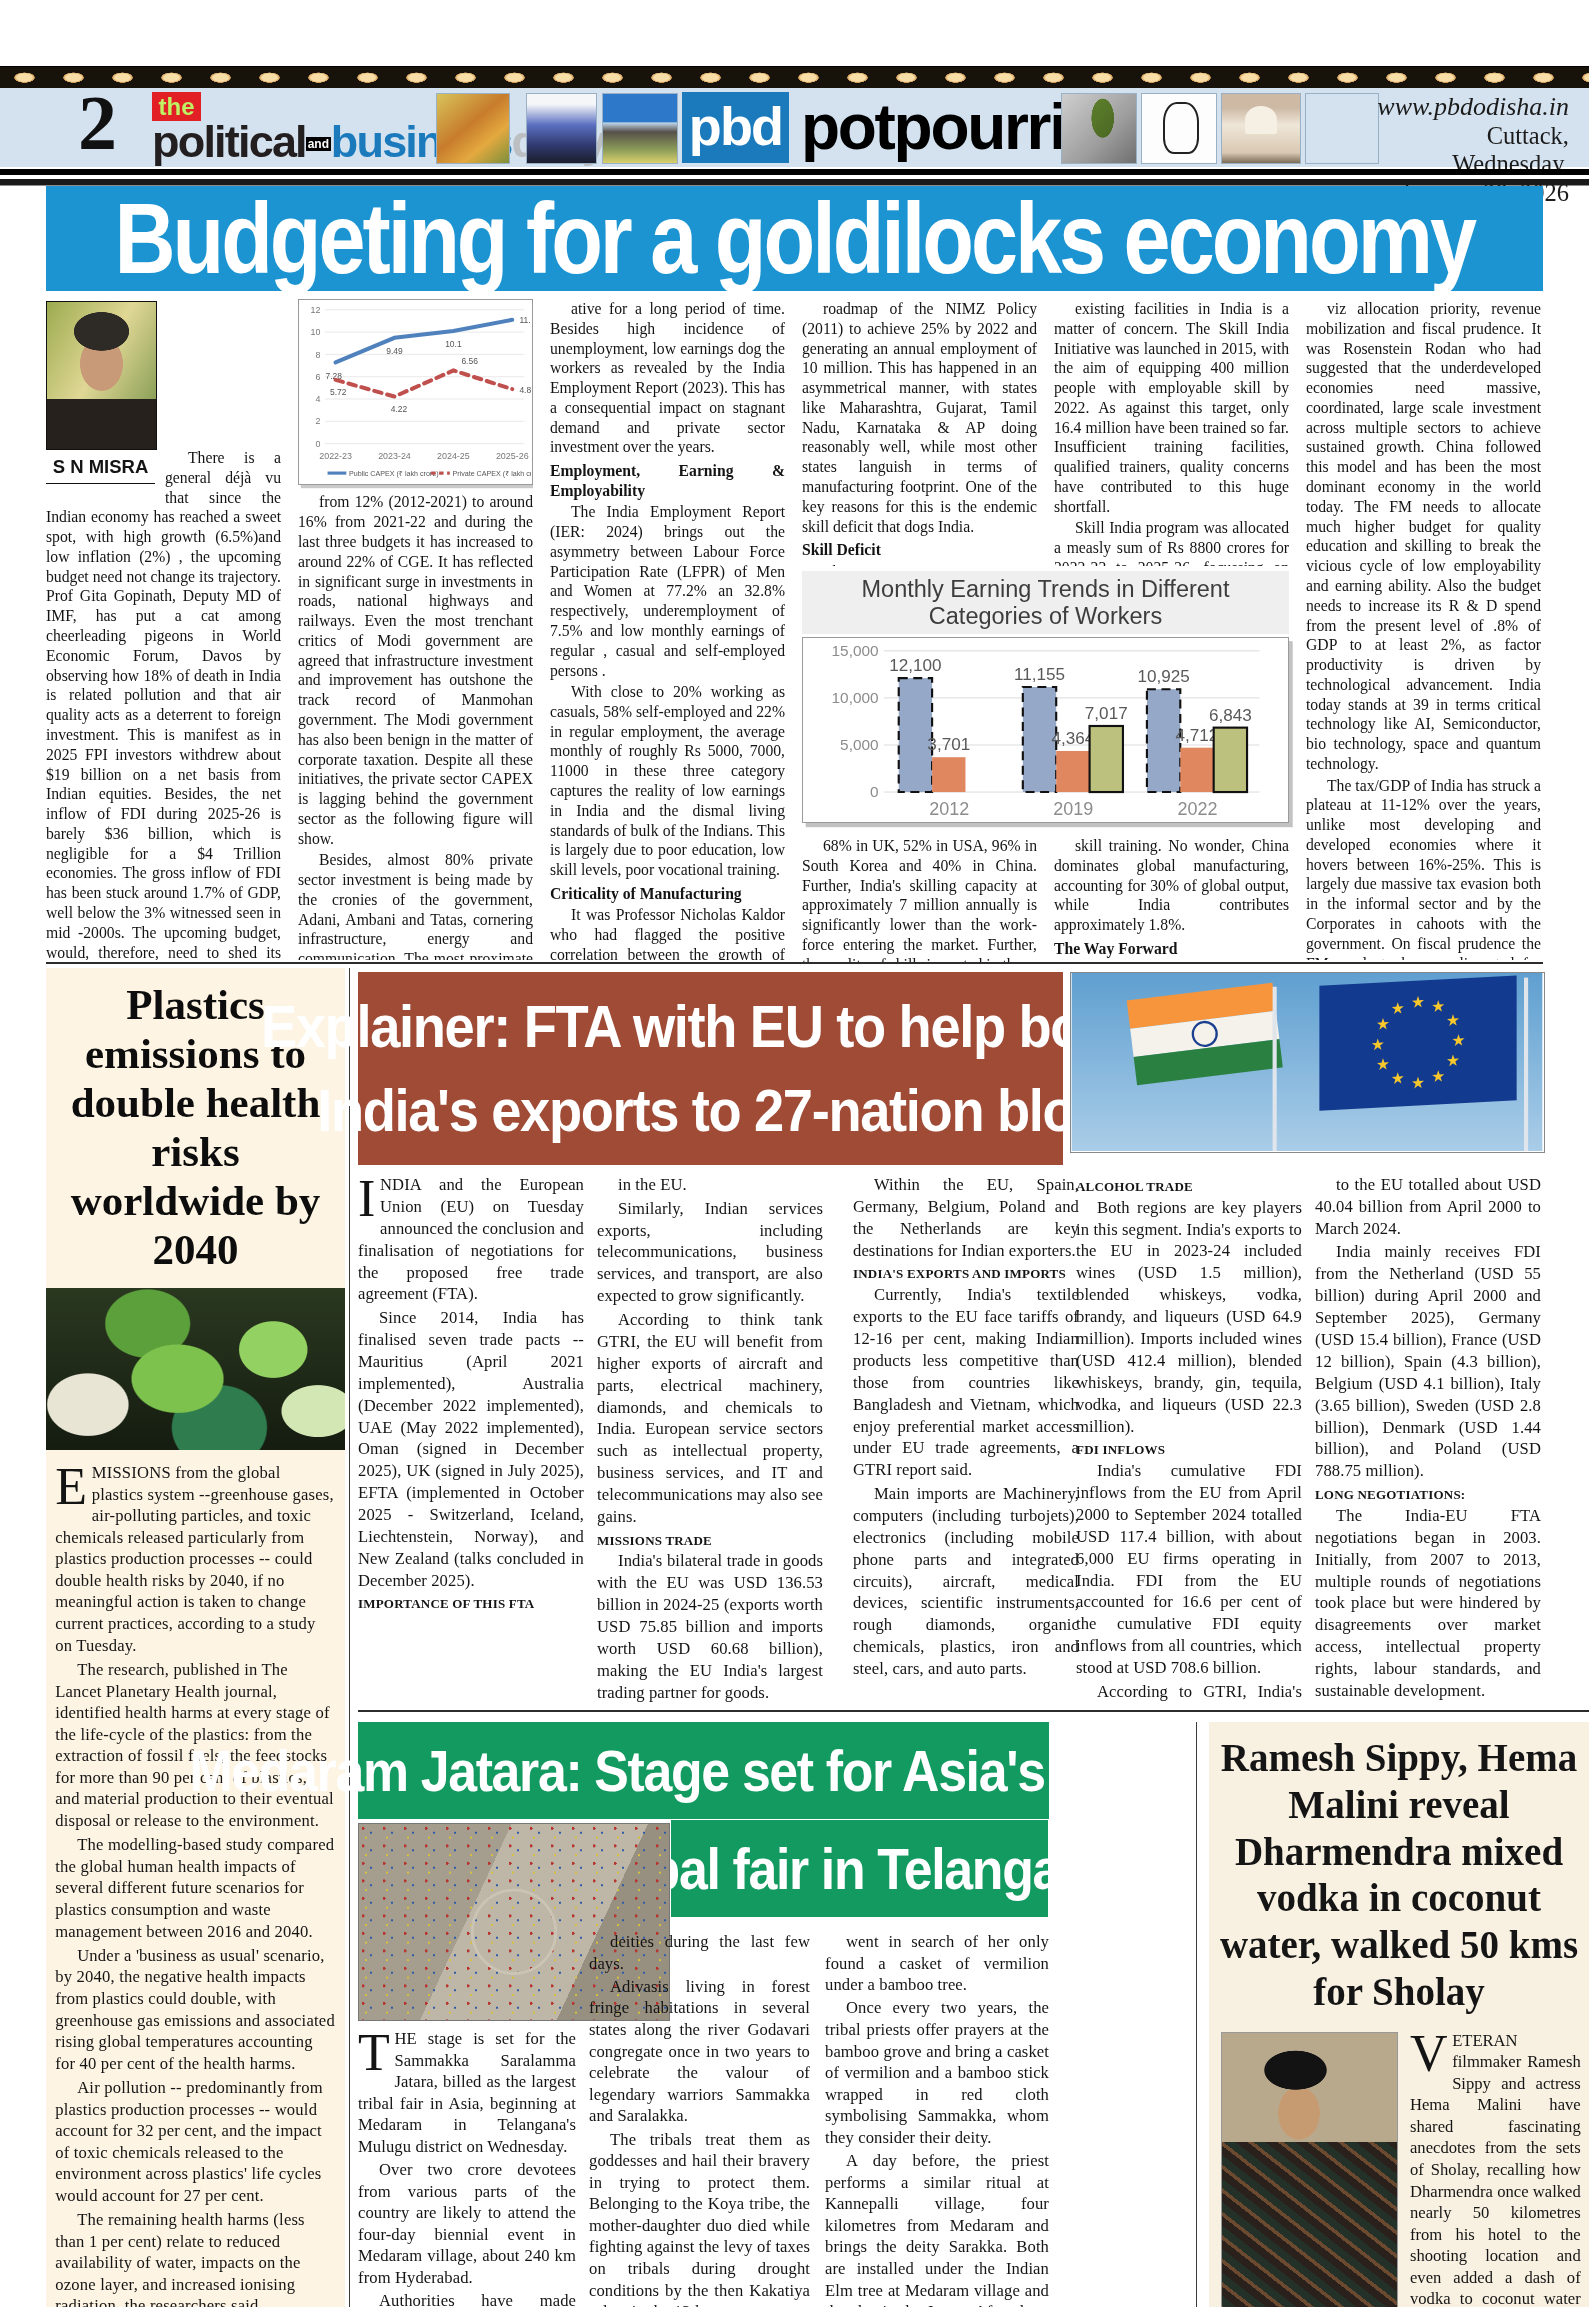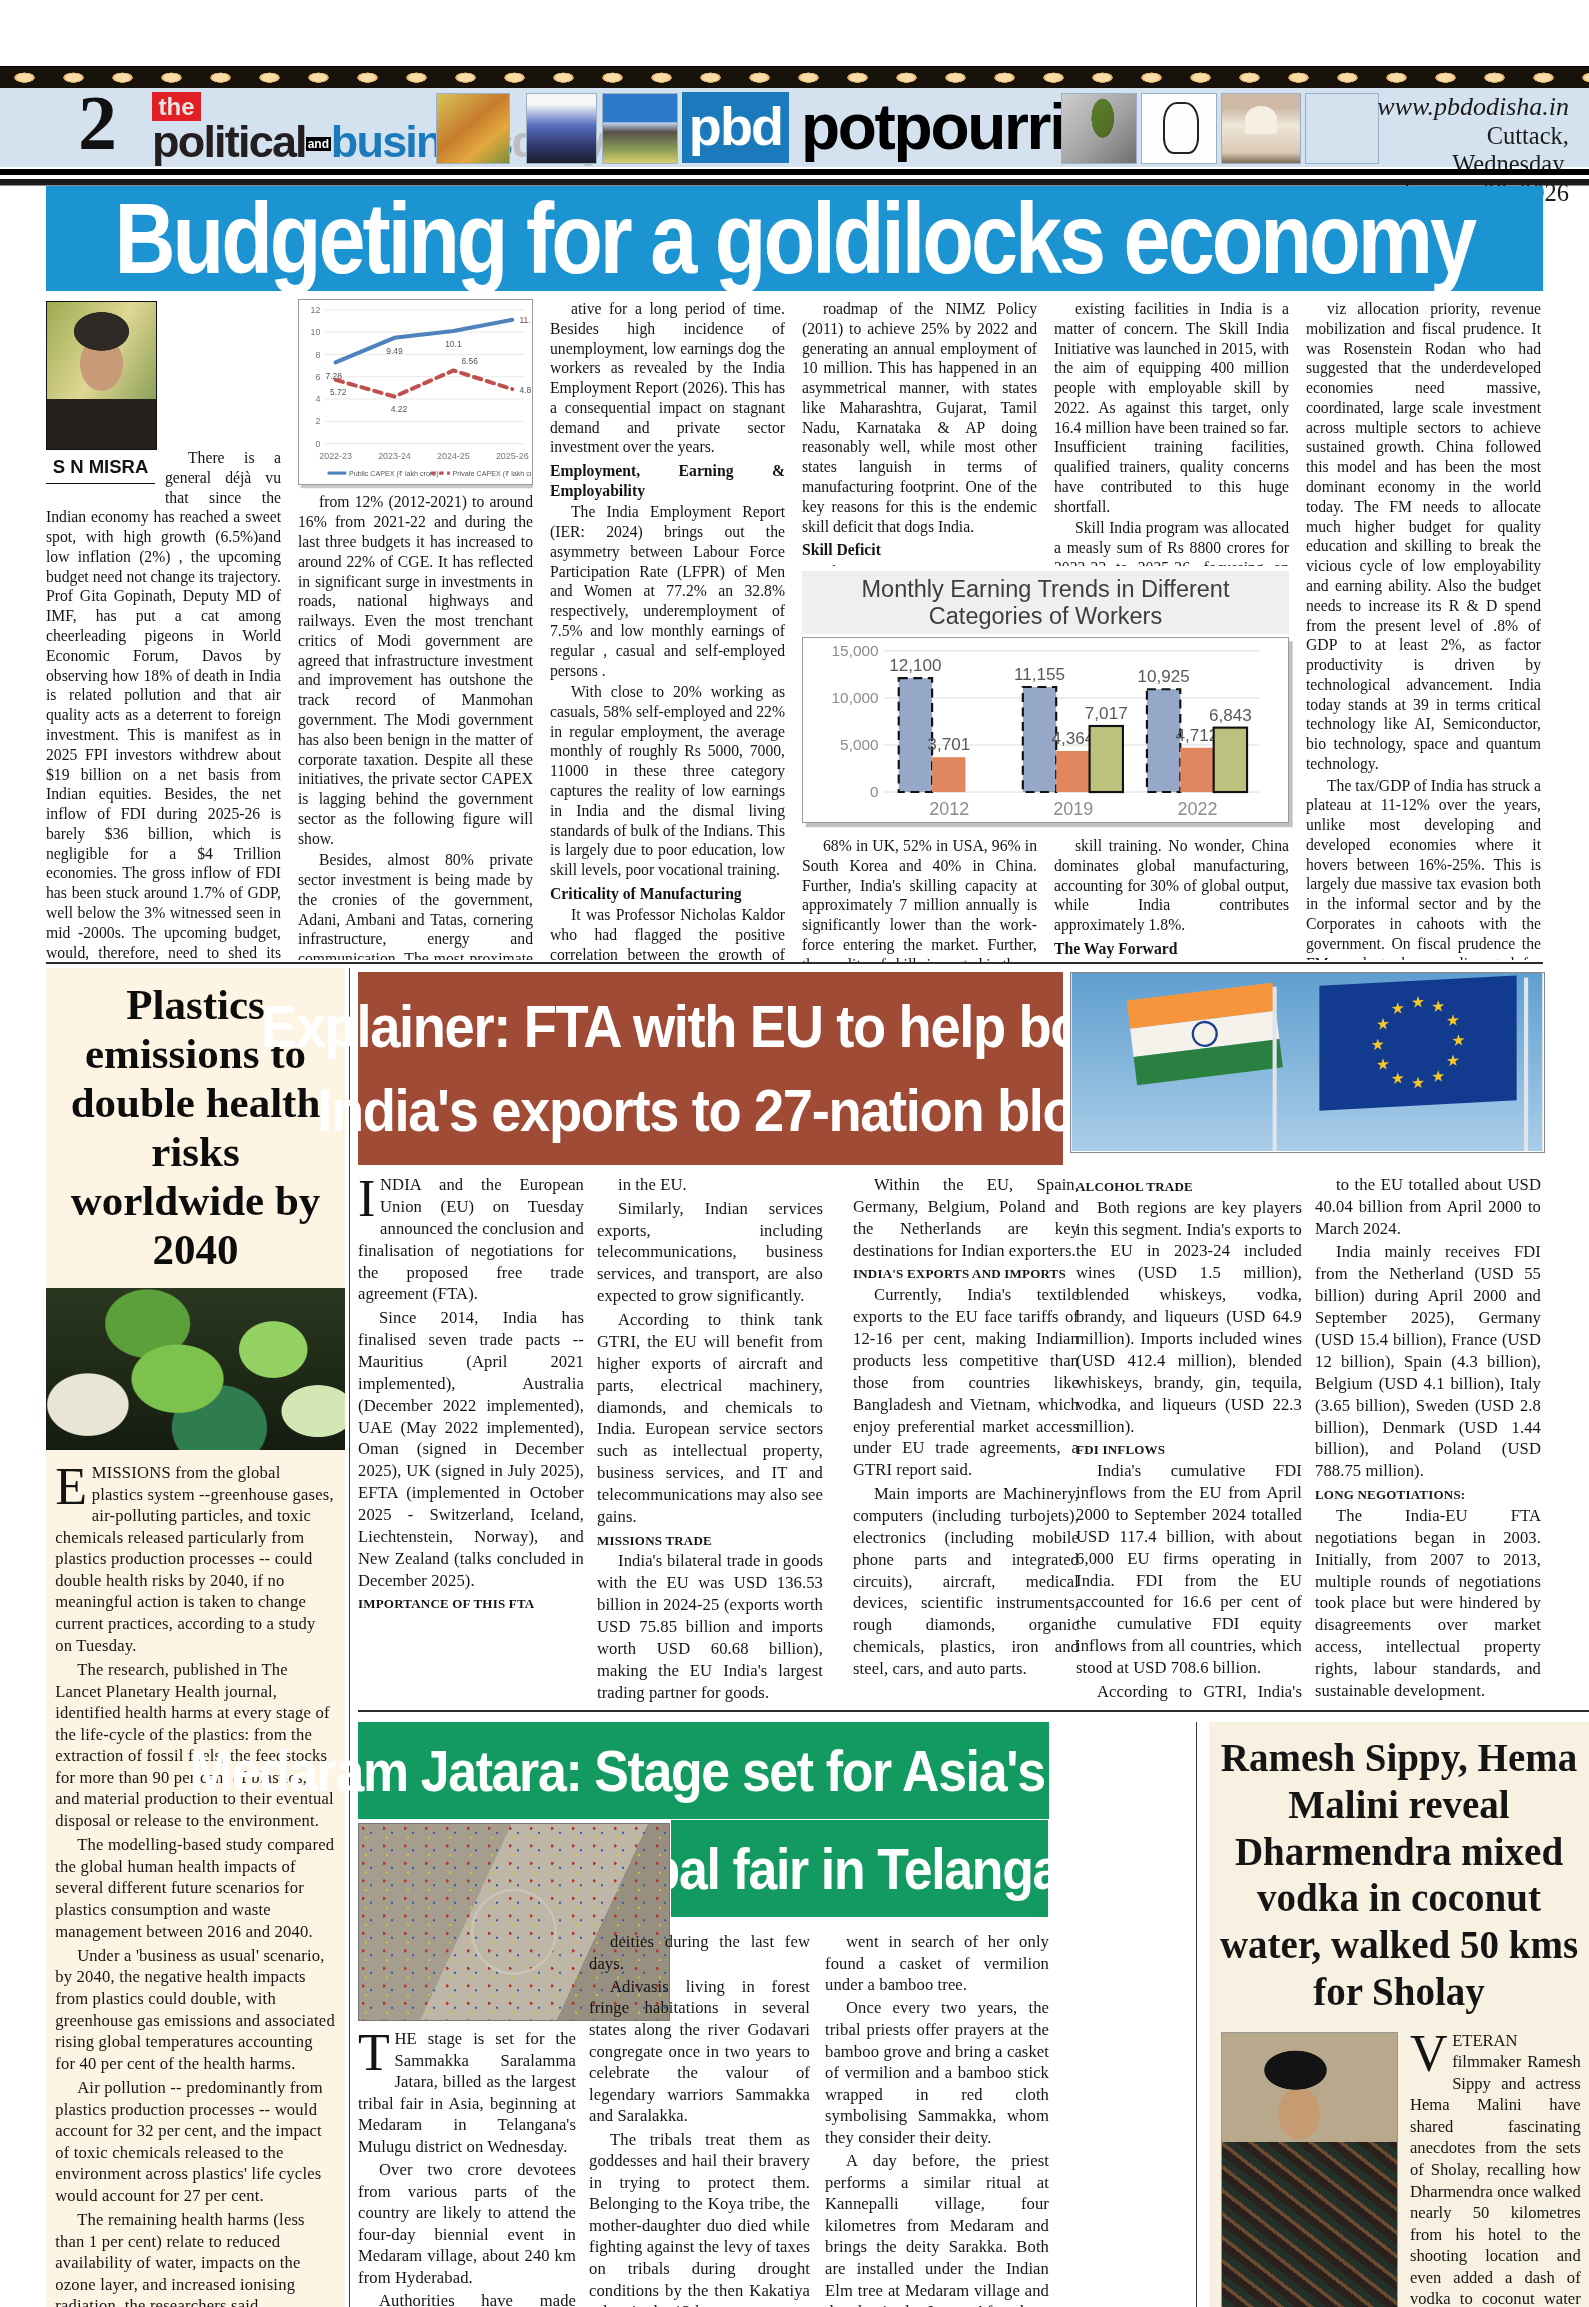--- a/index.html
+++ b/index.html
@@ -5,21 +5,21 @@
   html,body{margin:0;padding:0;background:#ffffff;}
   .page{position:relative;width:1589px;height:2452px;background:#ffffff;overflow:hidden;
         font-family:"Liberation Serif",serif;color:#141414;}
   
   .filmstrip{position:absolute;left:0;top:66px;width:1589px;height:21px;background:#17120a;
      background-image:radial-gradient(ellipse 14px 7px at 24.5px 10.6px,#f9dda6 55%,#c89552 72%,rgba(0,0,0,0) 74%);
      background-size:49px 21px;background-repeat:repeat-x;border-top:1.8px solid #000;border-bottom:1.4px solid #000;}
   .masthead{position:absolute;left:0;top:88px;width:1589px;height:79px;background:#d4e2ef;}
   .pageno{position:absolute;left:78px;top:-3.7px;font-size:78px;font-weight:bold;color:#111;line-height:1;}
   .logo{position:absolute;left:152px;top:3.7px;}
-  .logo-the{display:inline-block;background:#e31f26;color:#e5e5e5;font-family:"Liberation Sans",sans-serif;
+  .logo-the{display:inline-block;background:#e31f26;color:#bef264;font-family:"Liberation Sans",sans-serif;
      font-weight:bold;font-size:24px;padding:0.9px 6.5px;margin-bottom:-2.8px;}
   .logo-words{font-family:"Liberation Sans",sans-serif;font-weight:bold;font-size:45px;letter-spacing:-1.8px;line-height:1.0;white-space:nowrap;}
   .lw-pol{color:#231f20;} .lw-and{display:inline-block;background:#000;color:#fff;font-size:12px;padding:0.9px 1.8px;vertical-align:8.3px;letter-spacing:0;}
   .lw-bus{color:#1a7abc;} .lw-dai{color:#bcbfc2;}
   .thumb{position:absolute;top:4.6px;height:69px;border:0.5px solid #9ab0c4;}
   .t-dancer{left:436px;width:72px;background:linear-gradient(140deg,#d8c35a,#c77c2c 45%,#e4a93f 70%,#7d8f3a);}
   .t-moto{left:526px;width:69px;background:linear-gradient(#f4f6f8 15%,#5a6fc0 45%,#30396e 75%,#1b1e2c);}
   .t-mount{left:602px;width:74px;background:linear-gradient(#2e78c9 40%,#bcd3e8 42%,#57504a 55%,#8a9a57 80%,#d9d06d);}
   .pbd-box{position:absolute;left:682px;top:3.7px;width:107px;height:71px;background:#1a7abc;color:#fff;
      font-family:"Liberation Sans",sans-serif;font-weight:bold;font-size:54px;text-align:center;line-height:69px;letter-spacing:-1.8px;}
@@ -195,21 +195,21 @@
         </svg>
     </div>
     <div>
         <p>from 12% (2012-2021) to around 16% from 2021-22 and during the last three budgets it has increased to around 22% of CGE. It has reflected in significant surge in investments in roads, national highways and railways. Even the most trenchant critics of Modi government are agreed that infrastructure investment and improvement has outshone the track record of Manmohan government. The Modi government has also been benign in the matter of corporate taxation. Despite all these initiatives, the private sector CAPEX is lagging behind the government sector as the following figure will show.</p>
         <p>Besides, almost 80% private sector investment is being made by the cronies of the government,  Adani, Ambani and Tatas, cornering infrastructure, energy and communication. The most proximate reason is that while public investment is autonomous, private investment is induced by consumer demand which has remained stagnant around 60%. Analysis of rural wages reveal how real wages have remained flat to neg-</p>
       </div>
   </div>
 
   <div class="col" style="left:550px;top:299px;width:235px;height:661px;">
     <div>
-        <p>ative for a long period of time. Besides high incidence of unemployment, low earnings dog the workers as revealed by the India Employment Report (2026). This has a consequential impact on stagnant demand and private sector investment over the years.</p>
+        <p>ative for a long period of time. Besides high incidence of unemployment, low earnings dog the workers as revealed by the India Employment Report (2023). This has a consequential impact on stagnant demand and private sector investment over the years.</p>
         <div class="subhead">Employment, Earning &amp; Employability</div>
         <p>The India Employment Report (IER: 2024) brings out the asymmetry between Labour Force Participation Rate (LFPR) of Men and Women at 77.2% an 32.8% respectively, underemployment of 7.5% and low monthly earnings of regular , casual and self-employed persons .</p>
         <p>With close to 20% working as casuals, 58% self-employed and 22% in regular employment, the average monthly of roughly Rs 5000, 7000, 11000 in these three category captures the reality of low earnings in India and the dismal living standards of bulk of the Indians. This is largely due to poor education, low skill levels, poor vocational training.</p>
         <div class="subhead">Criticality of Manufacturing</div>
         <p>It was Professor Nicholas Kaldor who had flagged the positive correlation between the growth of manufacturing output, GDP and productivity. Manufacturing has the best employment potential. Sadly, this sector's contribution to the GDP has remained stagnant around 15-16%  over the years. This is despite a</p>
       </div>
   </div>
 
   <div class="col" style="left:802px;top:299px;width:235px;height:267px;">
     <div>

